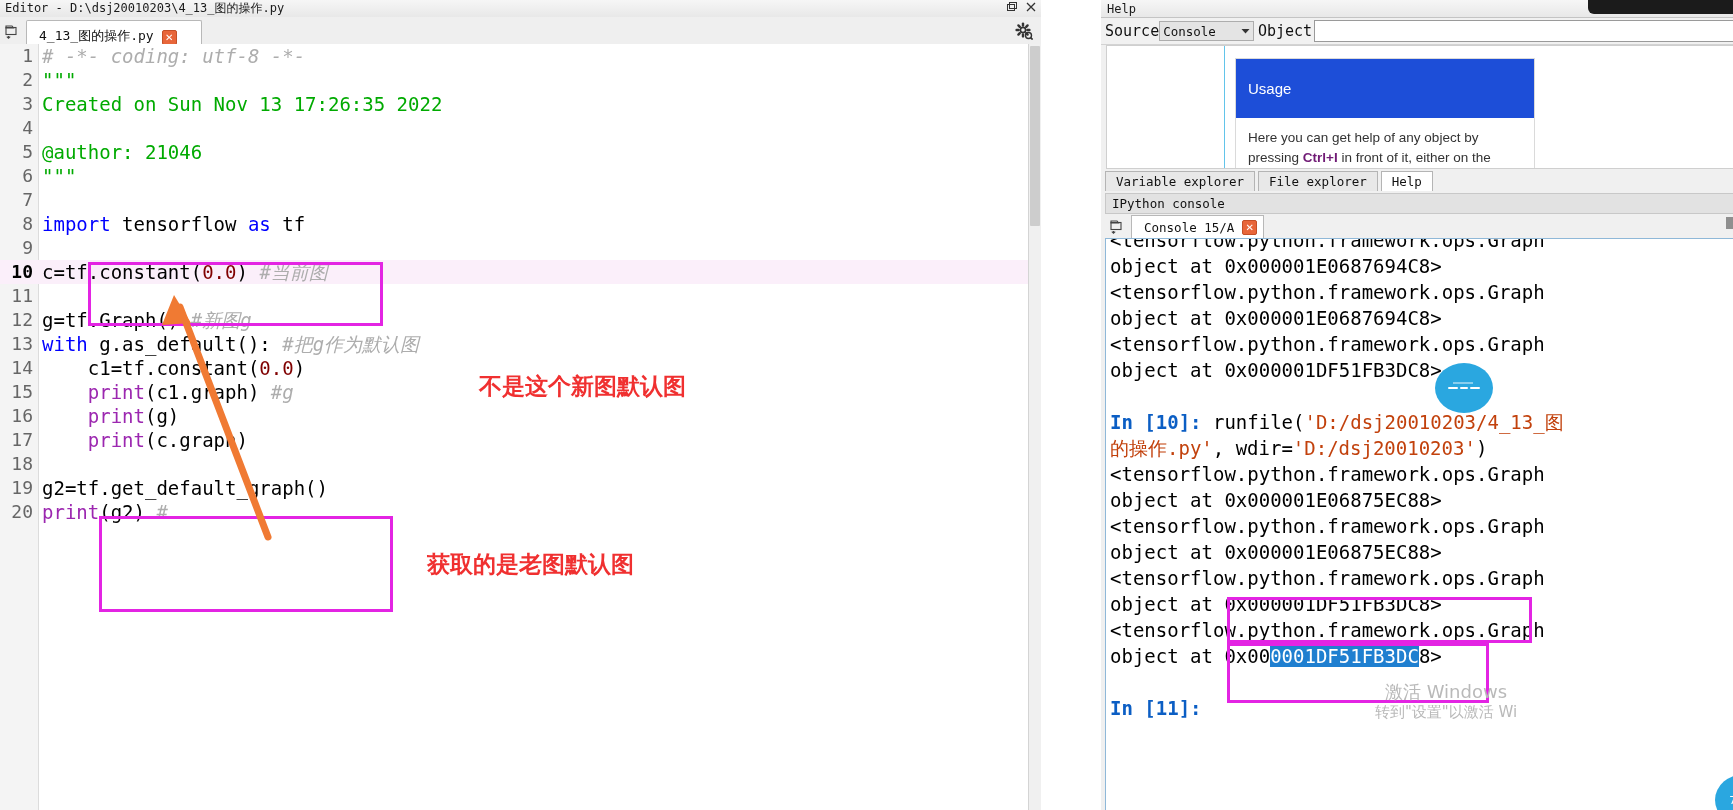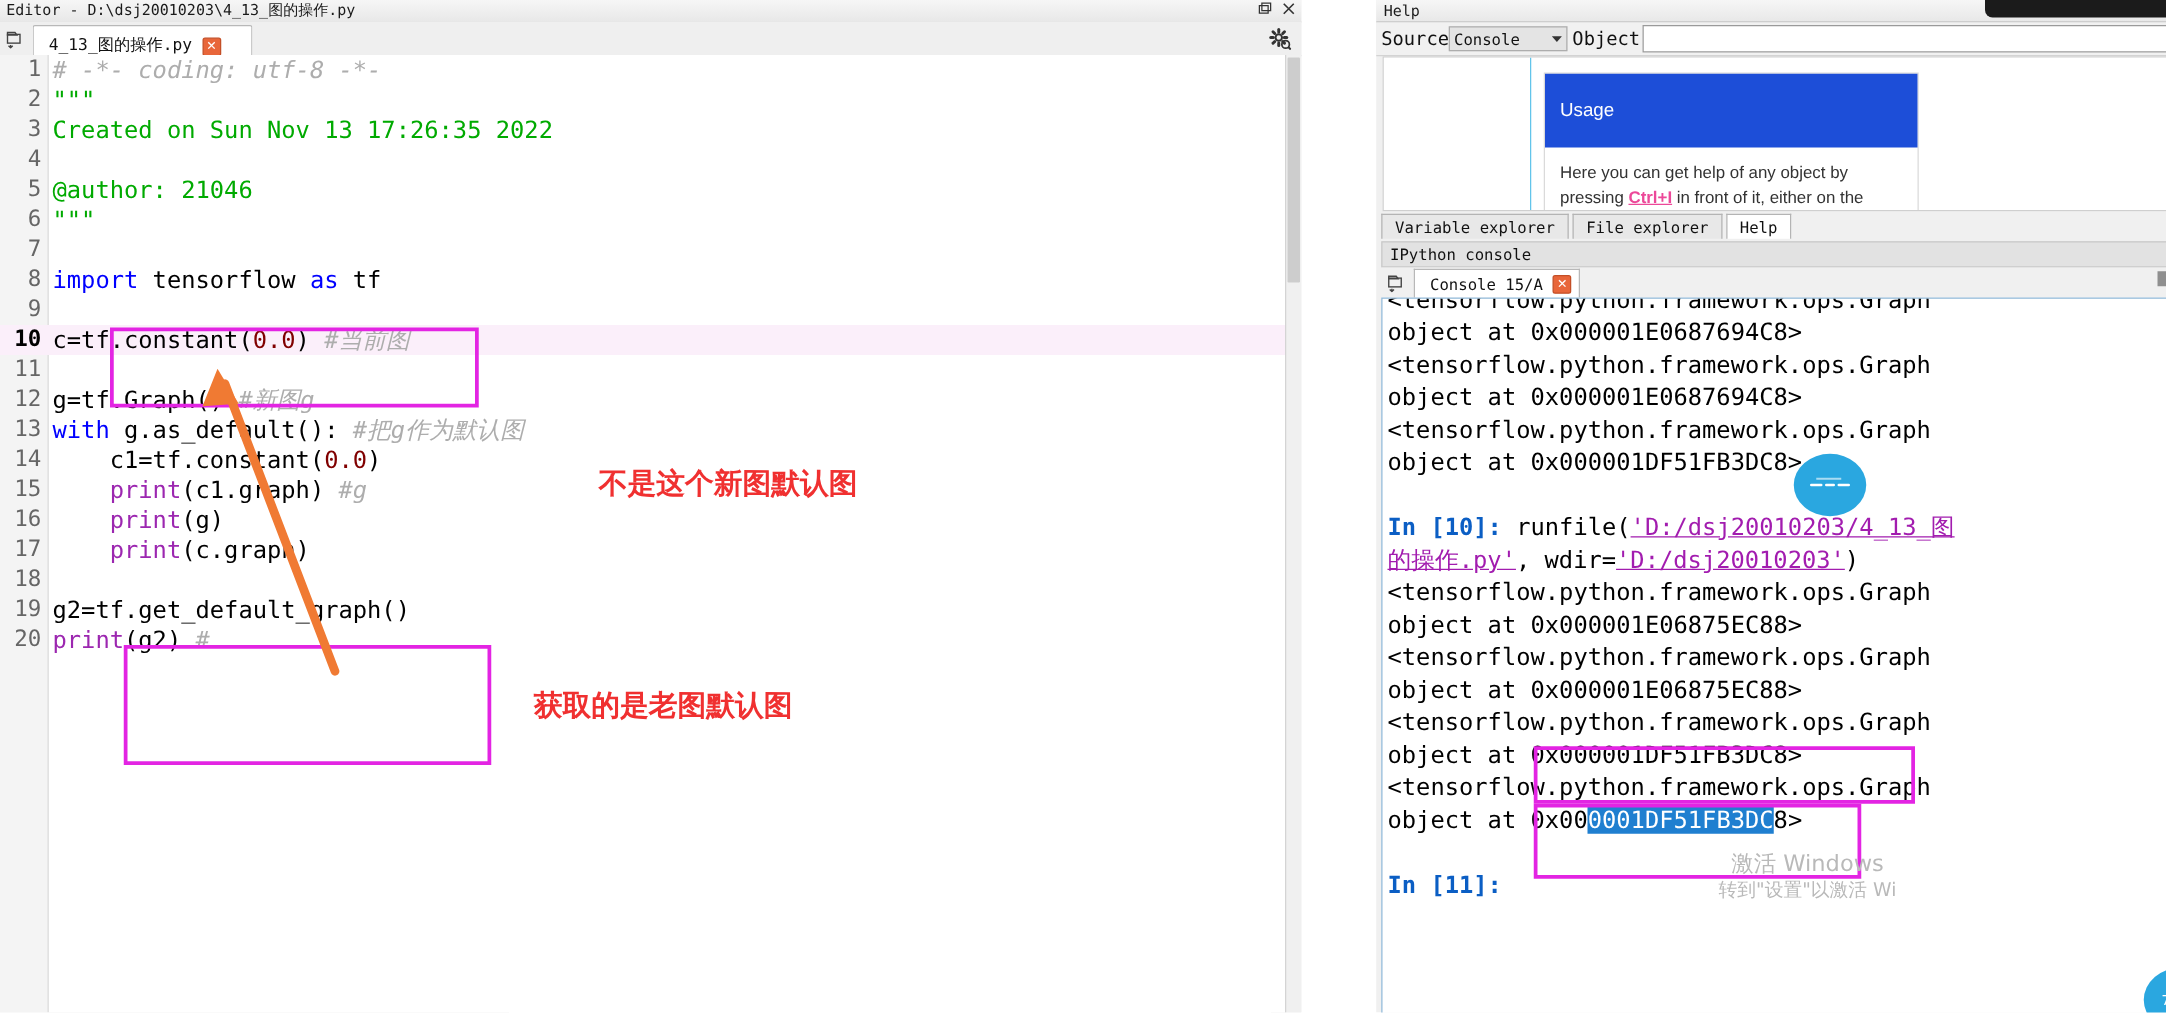--- a/index.html
+++ b/index.html
@@ -103,21 +103,21 @@
     height:20px;background:#fff;border:1px solid #9a9a9a;flex:1;margin:0 2px;
     display:flex;align-items:center;padding-right:4px;justify-content:flex-end;
   }
   .help-body{
     position:absolute;left:5px;top:45px;width:682px;height:122px;background:#fff;border:1px solid #cfcfcf;
     overflow:hidden;
   }
   .usage-card{position:absolute;left:128px;top:12px;width:298px;background:#fff;border:1px solid #dadada;}
   .usage-head{background:#1d4ed8;color:#fff;padding:21px 12px;font-size:15px;}
   .usage-text{padding:10px 12px 12px 12px;font-size:13.5px;color:#333;line-height:1.45;}
-  .usage-text b{color:#ec4899;text-decoration:underline;}
+  .usage-text b{color:#701a75;}
   .help-divider{position:absolute;left:117px;top:0;width:1px;height:122px;background:#62c4ea;}
 
   .sub-tabs{
     position:absolute;left:4px;top:171px;width:688px;height:20px;display:flex;align-items:flex-end;
   }
   .sub-tab{
     height:19px;background:#e8e8e8;border:1px solid #b4b4b4;border-bottom:none;margin-right:3px;
     font-family:"DejaVu Sans Mono","Liberation Mono",monospace;font-size:12.5px;color:#111;
     display:flex;align-items:center;padding:0 10px;
   }
@@ -143,21 +143,21 @@
 
   .console-body{
     position:absolute;left:4px;top:238px;width:678px;height:572px;background:#fff;
     border:1px solid #8fb8d8;overflow:hidden;
   }
   .cons-line{
     font-family:"DejaVu Sans Mono","Liberation Mono",monospace;font-size:19px;line-height:26px;
     white-space:pre;color:#000;padding-left:4px;
   }
   .cons-in{color:#0b5ec4;font-weight:bold;}
-  .cons-str{color:#a21caf;text-decoration:underline;}
+  .cons-str{color:#c2410c;}
   .sel{background:#1f7fd0;color:#fff;}
 
   .console-scroll{position:absolute;left:684px;top:238px;width:12px;height:572px;background:#f0f0f0;border-left:1px solid #d4d4d4;}
   .console-scroll .thumb{position:absolute;left:1px;top:330px;width:10px;height:150px;background:#cdcdcd;}
 
   
   .badge-circle{
     position:absolute;border-radius:50%;background:#2aa7e0;color:#fff;
     display:flex;align-items:center;justify-content:center;
     font-family:"DejaVu Sans","Liberation Sans",sans-serif;font-size:11px;

